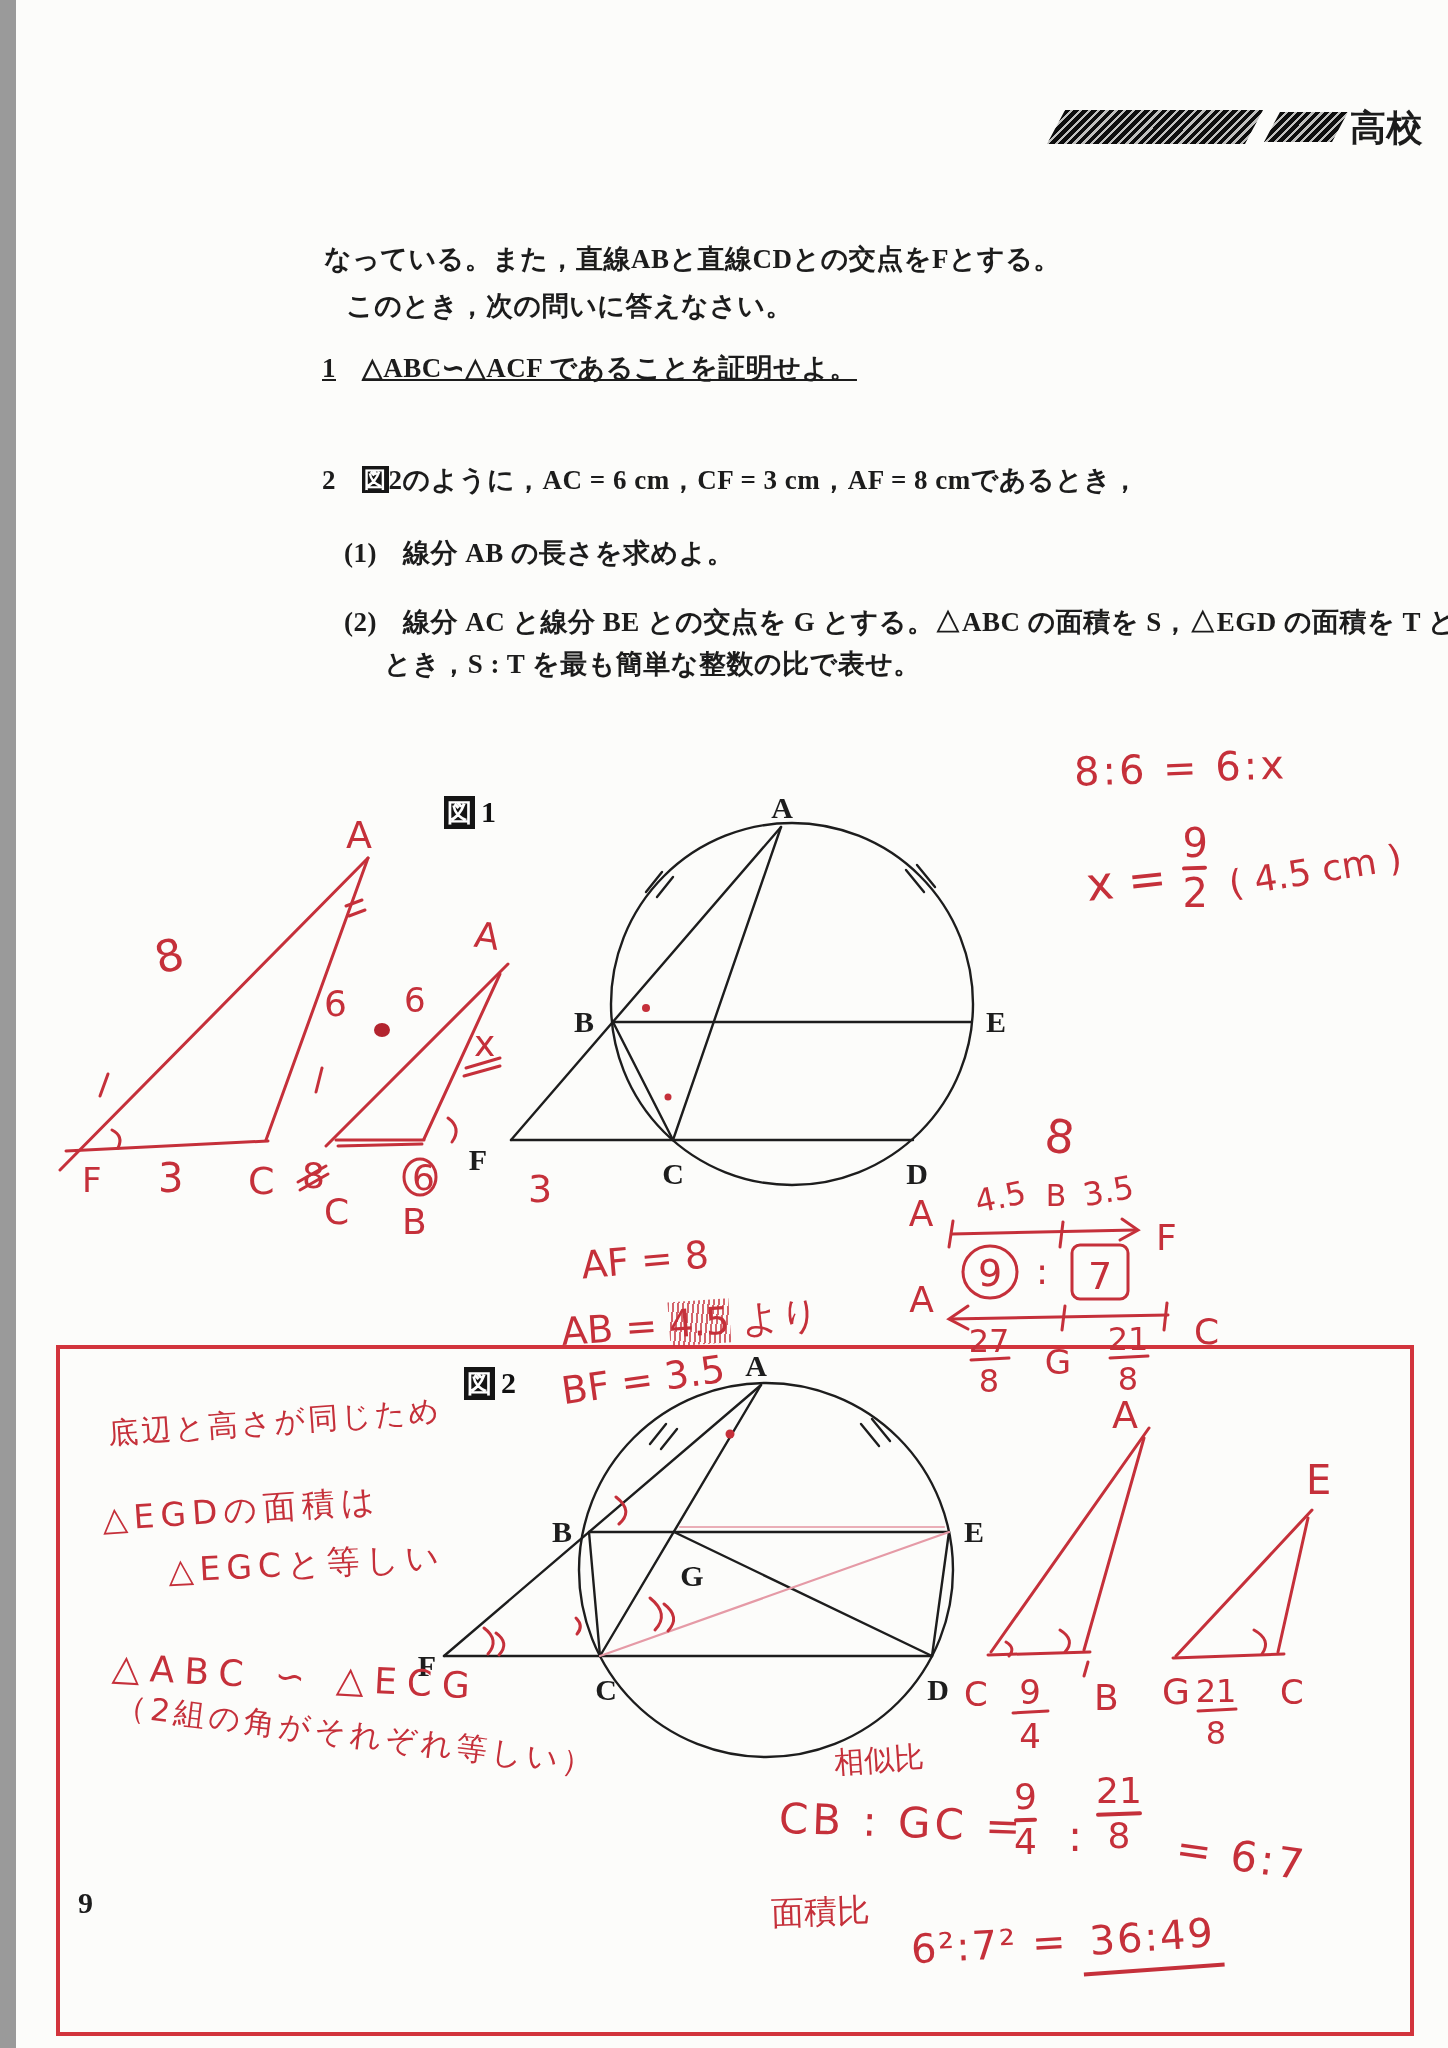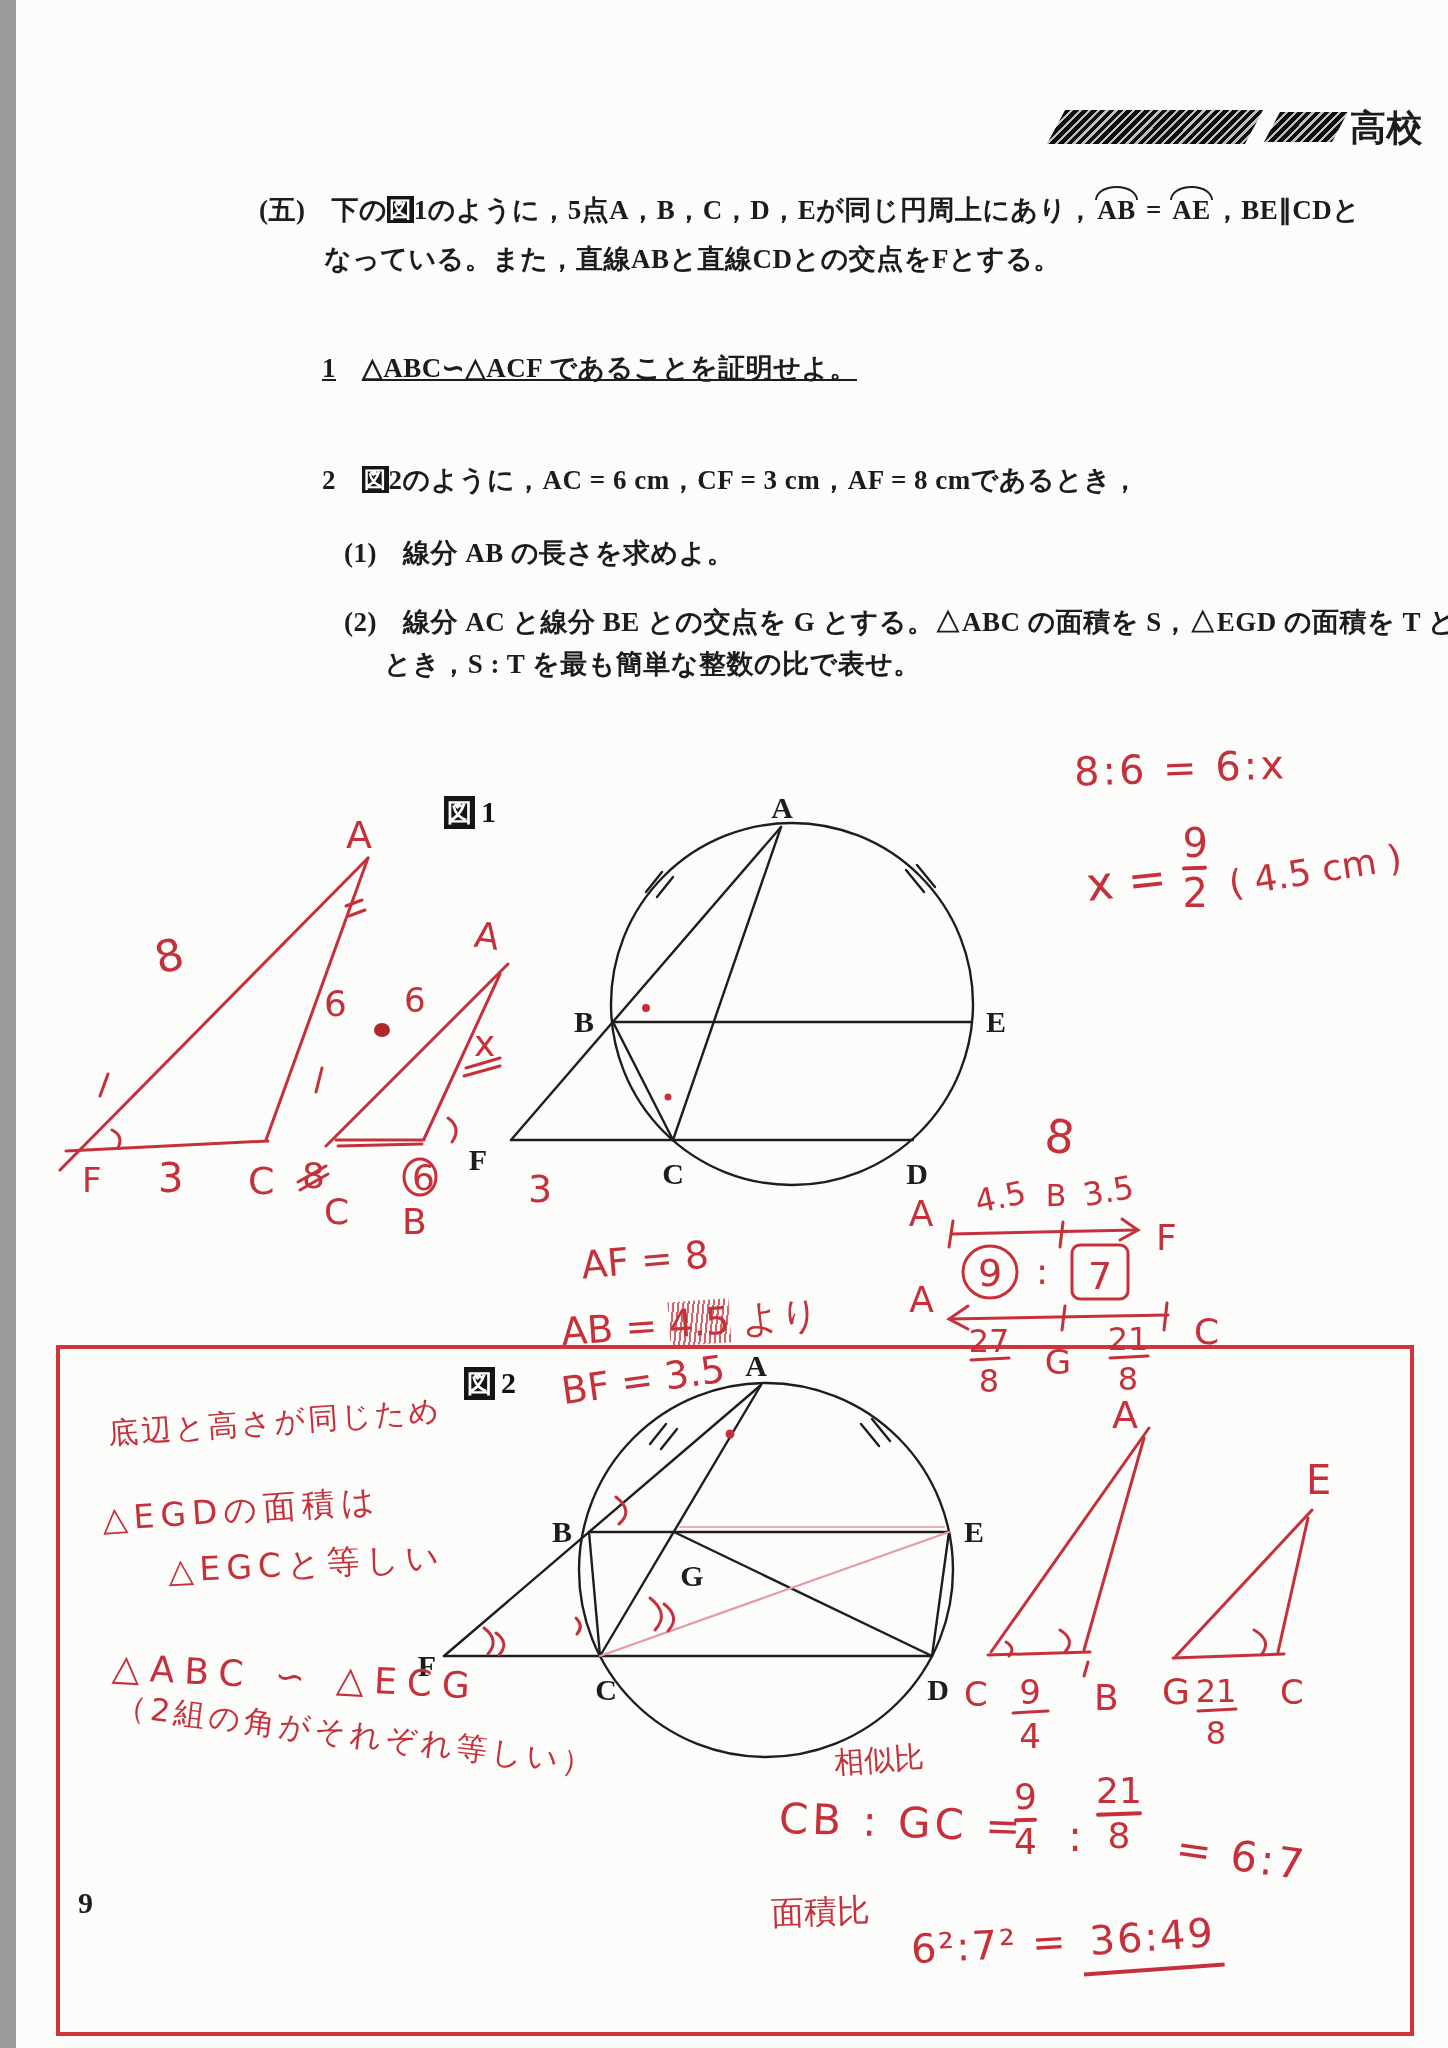--- a/index.html
+++ b/index.html
@@ -40,24 +40,22 @@
 <body>
 
 <div id="page">
 
   <div id="redbox"></div>
 
   <div class="redact z3" style="left:1040px;top:110px;width:198px;height:34px;"></div>
   <div class="redact z3" style="left:1256px;top:112px;width:68px;height:30px;"></div>
   <div class="pt z3" style="left:1334px;top:104px;font-size:36px;font-weight:700;">高校</div>
 
-  <div class="pt z3" style="left:243px;top:192px;">
-    <span>(五)</span><span class="gap"></span><span>下の</span><span class="bxs">図</span><span>1</span><span>のように，5点A，B，C，D，Eが同じ円周上にあり，</span><span class="arcw">AB</span> <span>=</span> <span class="arcw">AE</span><span>，BE∥CDと</span>
-  </div>
   <div class="pt z3" style="left:308px;top:241px;">なっている。また，直線ABと直線CDとの交点をFとする。</div>
+  <div class="pt z3" style="left:330px;top:288px;">このとき，次の問いに答えなさい。</div>
 
   <div class="pt z3" style="left:306px;top:350px;text-decoration:underline;">
     <span>1</span><span class="gap"></span><span>△ABC∽△ACF であることを証明せよ。</span>
   </div>
 
   <div class="pt z3" style="left:306px;top:462px;">
     <span>2</span><span class="gap"></span><span class="bxs">図</span><span>2</span><span>のように，AC = 6 cm，CF = 3 cm，AF = 8 cmであるとき，</span>
   </div>
 
   <div class="pt z3" style="left:328px;top:535px;">

